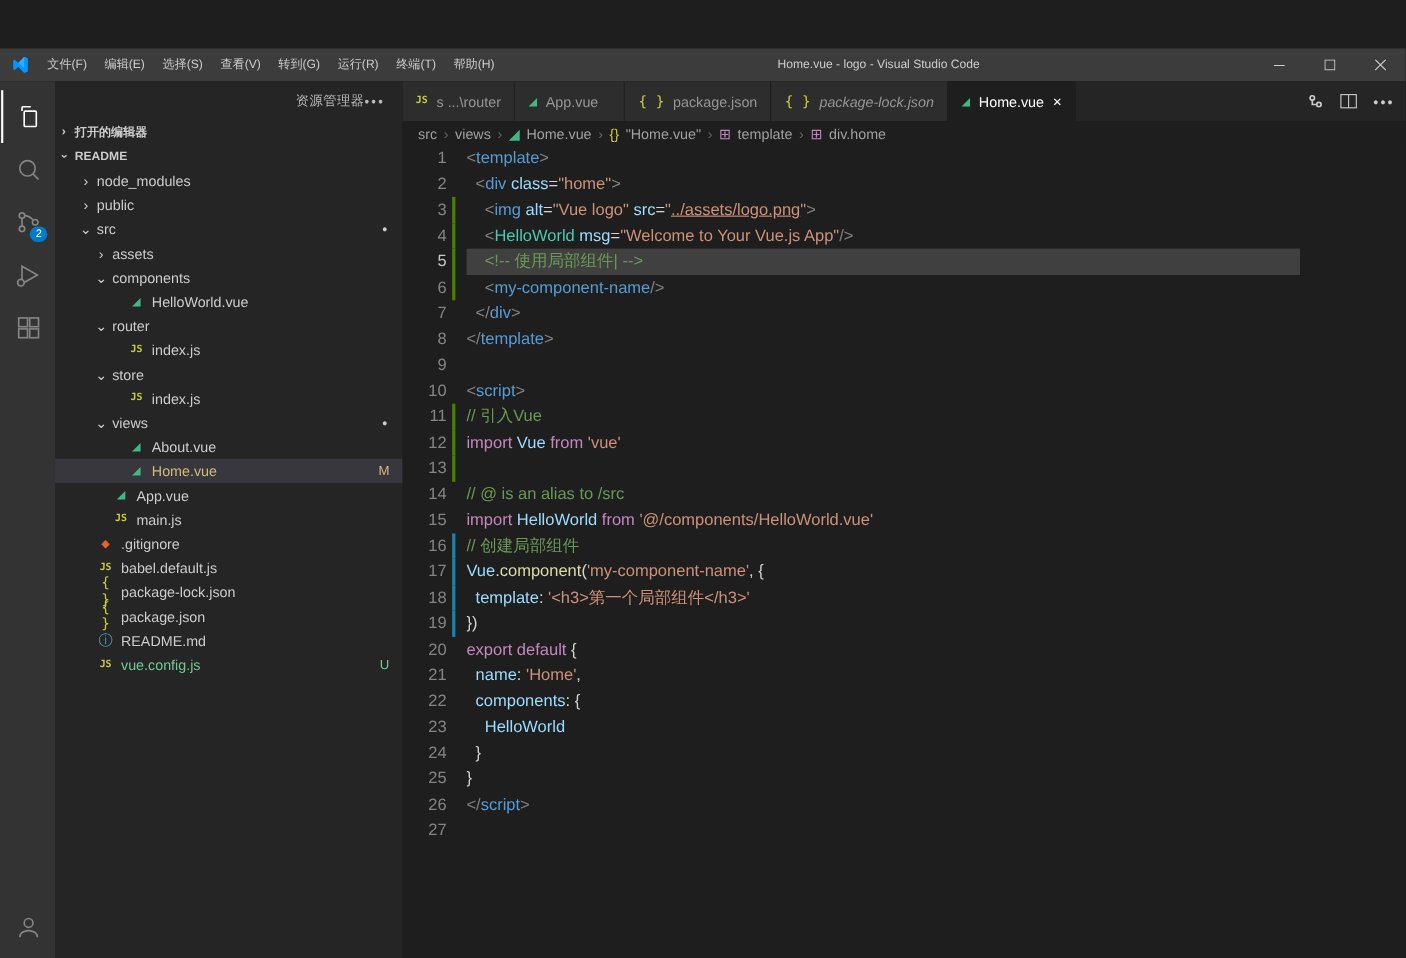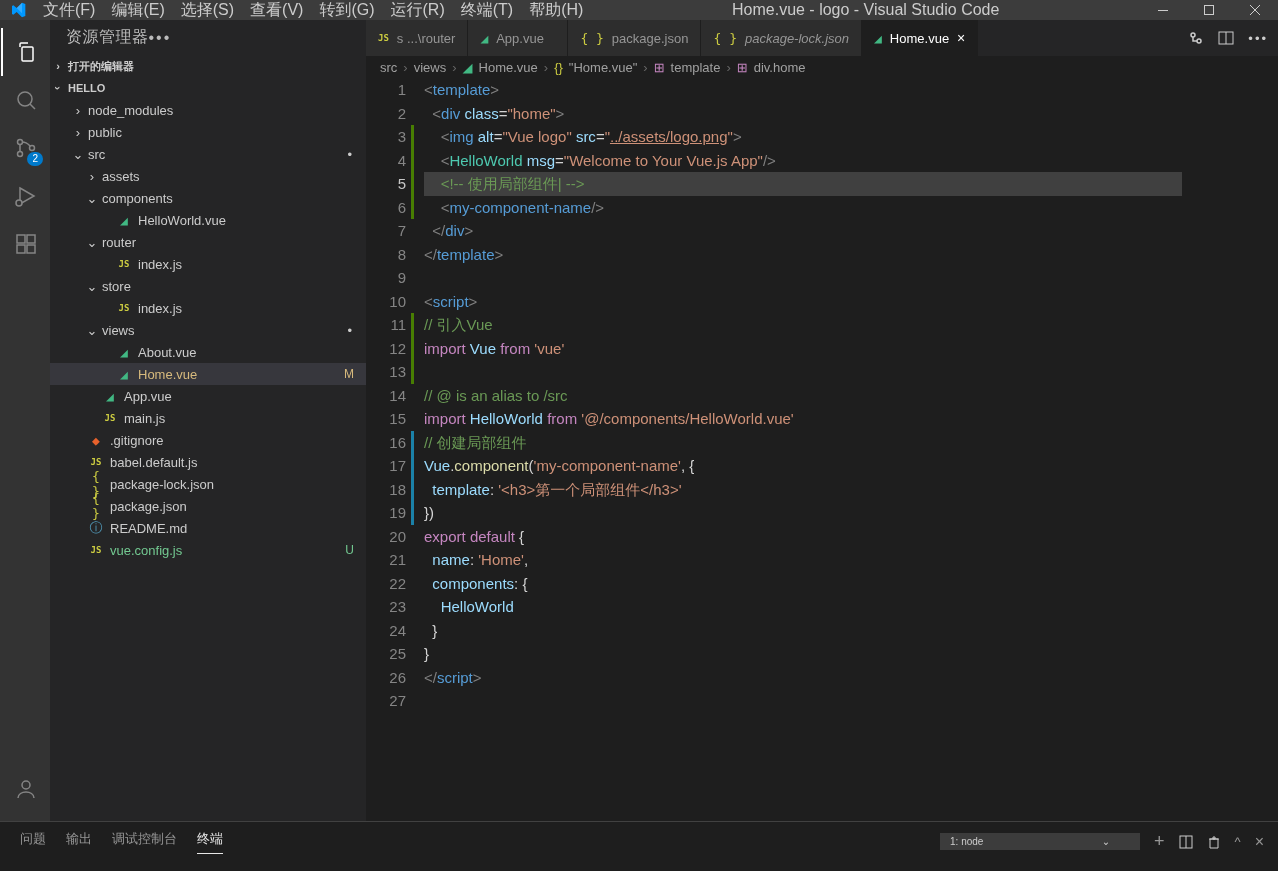--- a/index.html
+++ b/index.html
@@ -1,31 +1,31 @@
 <!DOCTYPE html>
 <html><head>
 <meta charset="utf-8">
 <style>
 * { margin: 0; padding: 0; box-sizing: border-box; font-family: "Segoe UI", "Microsoft YaHei", sans-serif; }
 body { width: 1278px; height: 871px; background: #1e1e1e; color: #cccccc; overflow: hidden; font-size: 13px; }
-.titlebar { height: 20px; background: #3c3c3c; display: flex; align-items: center; color: #cccccc; font-size: 16px; }
+.titlebar { height: 30px; background: #3c3c3c; display: flex; align-items: center; color: #cccccc; font-size: 11px; margin-top: 44px; }
 .titlebar .logo { width: 35px; display:flex; align-items:center; justify-content:center; }
 .titlebar .menu { display: flex; gap: 0; }
 .titlebar .menu span { padding: 0 8px; cursor: default; line-height: 30px; }
 .titlebar .title { flex: 1; text-align: center; color:#cccccc; }
 .titlebar .controls { display: flex; }
 .titlebar .controls div { width: 46px; height:30px; display:flex; align-items:center; justify-content:center; cursor:default; }
 .main { display: flex; height: 801px; }
 .activitybar { width: 50px; background: #333333; display:flex; flex-direction:column; align-items:center; padding-top:8px; position:relative; }
 .activitybar .icon { width:48px; height:48px; display:flex; align-items:center; justify-content:center; color:#858585; cursor:default; border-left:2px solid transparent; position:relative; }
 .activitybar .icon.active { color:#ffffff; border-left-color:#ffffff; }
 .activitybar .bottom { position:absolute; bottom:8px; }
 .badge { position:absolute; bottom:6px; right:6px; background:#007acc; color:#fff; border-radius:10px; font-size:10px; padding:0 5px; line-height:14px; }
 .sidebar { width: 316px; background:#252526; display:flex; flex-direction:column; }
-.sidebar-header { height:35px; display:flex; align-items:center; padding:0 16px; font-size:16px; color:#bbbbbb; letter-spacing:.5px; justify-content:flex-start; }
+.sidebar-header { height:35px; display:flex; align-items:center; padding:0 16px; font-size:12px; color:#bbbbbb; letter-spacing:.5px; justify-content:flex-end; }
 .section-header { height:22px; display:flex; align-items:center; padding:0 2px; font-size:11px; font-weight:700; color:#cccccc; cursor:default; }
 .chev { margin-right:4px; display:inline-block; width:12px; text-align:center; }
 .tree { flex:1; overflow:auto; color:#cccccc; font-size:13px; }
 .tree-row { height:22px; display:flex; align-items:center; padding-right:10px; cursor:default; position:relative; }
 .tree-row.selected { background:#37373d; }
 .tree-row .indent { display:inline-block; }
 .tree-row .ic { width:16px; margin-right:6px; text-align:center; font-family:monospace; }
 .tree-row .mod { color:#d7ba7d; }
 .tree-row .unt { color:#73c991; }
 .status { position:absolute; right:12px; font-size:12px; }
@@ -146,21 +146,21 @@
     <div class="sidebar-header">
       <span>资源管理器</span>
       <span style="letter-spacing:2px;">•••</span>
     </div>
     <div class="section-header">
       <span class="chev">›</span>
       <span>打开的编辑器</span>
     </div>
     <div class="section-header">
       <span class="chev" style="transform:rotate(90deg);">›</span>
-      <span>HELLO</span>
+      <span>README</span>
     </div>
     <div class="tree" id="file-tree">
         <div class="tree-row">
           <span class="indent" style="width:22px"></span>
           <span class="chev">›</span>
           <span>node_modules</span>
         </div>
         <div class="tree-row">
           <span class="indent" style="width:22px"></span>
           <span class="chev">›</span>

